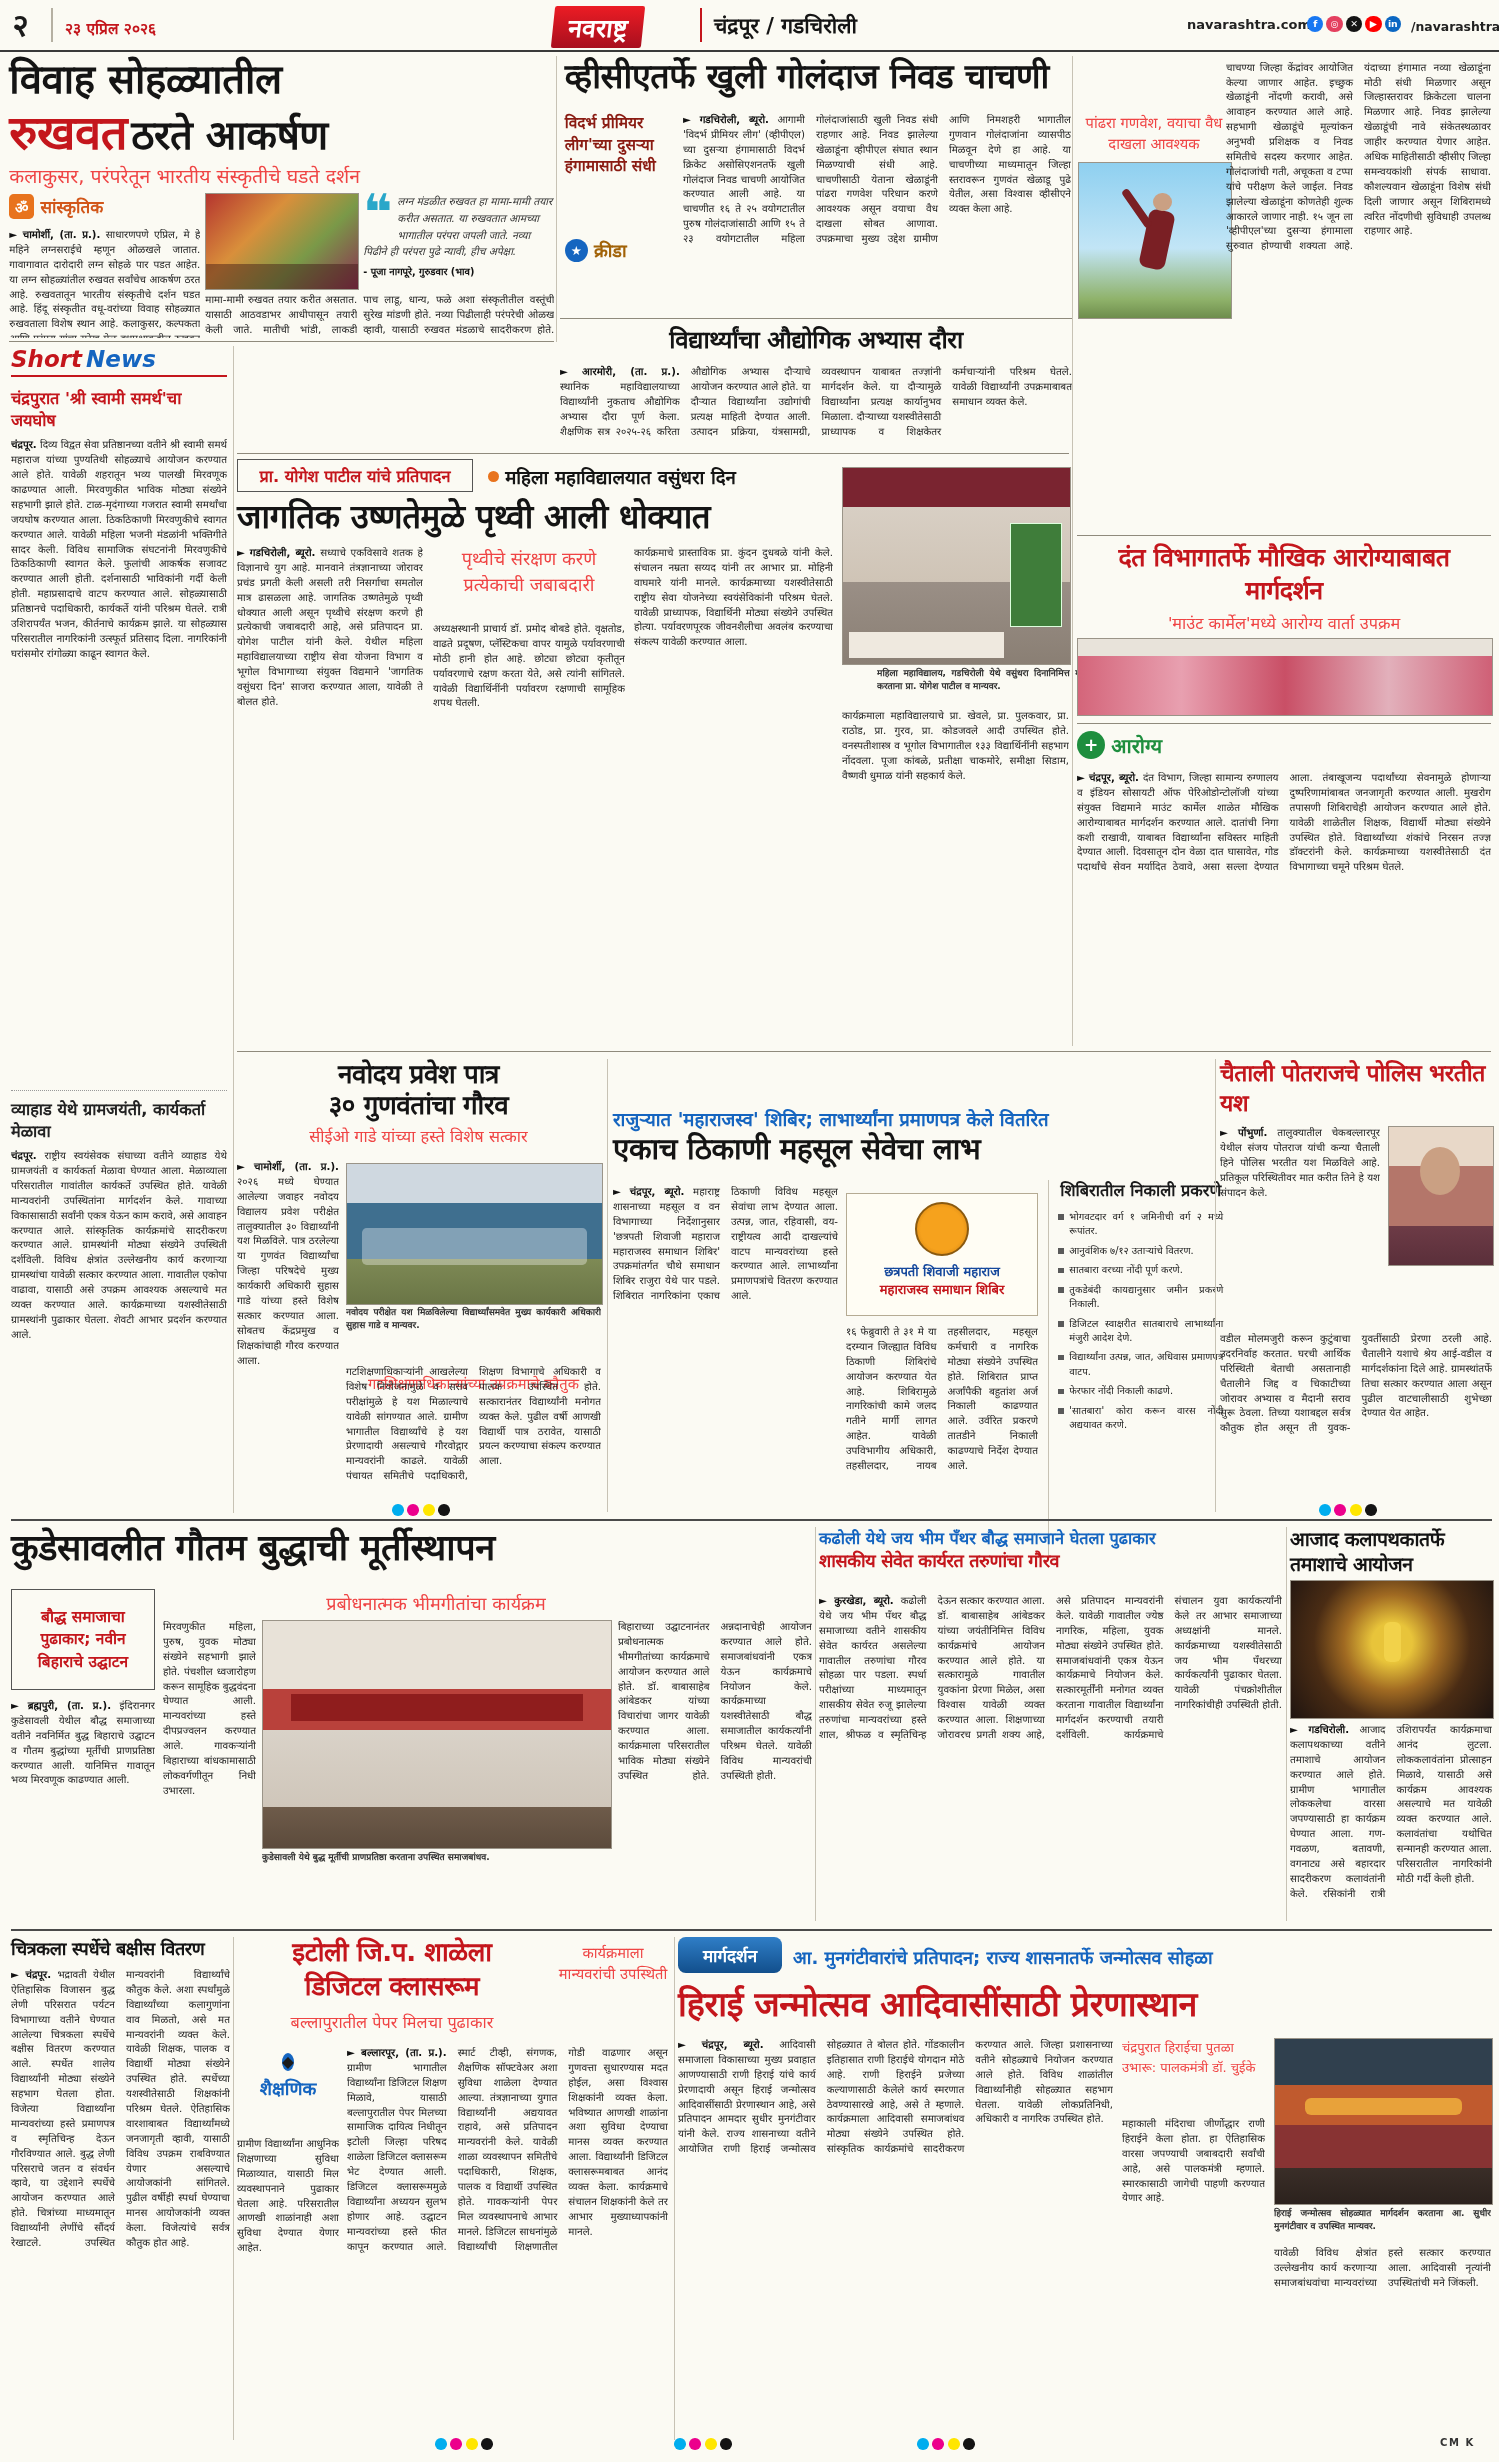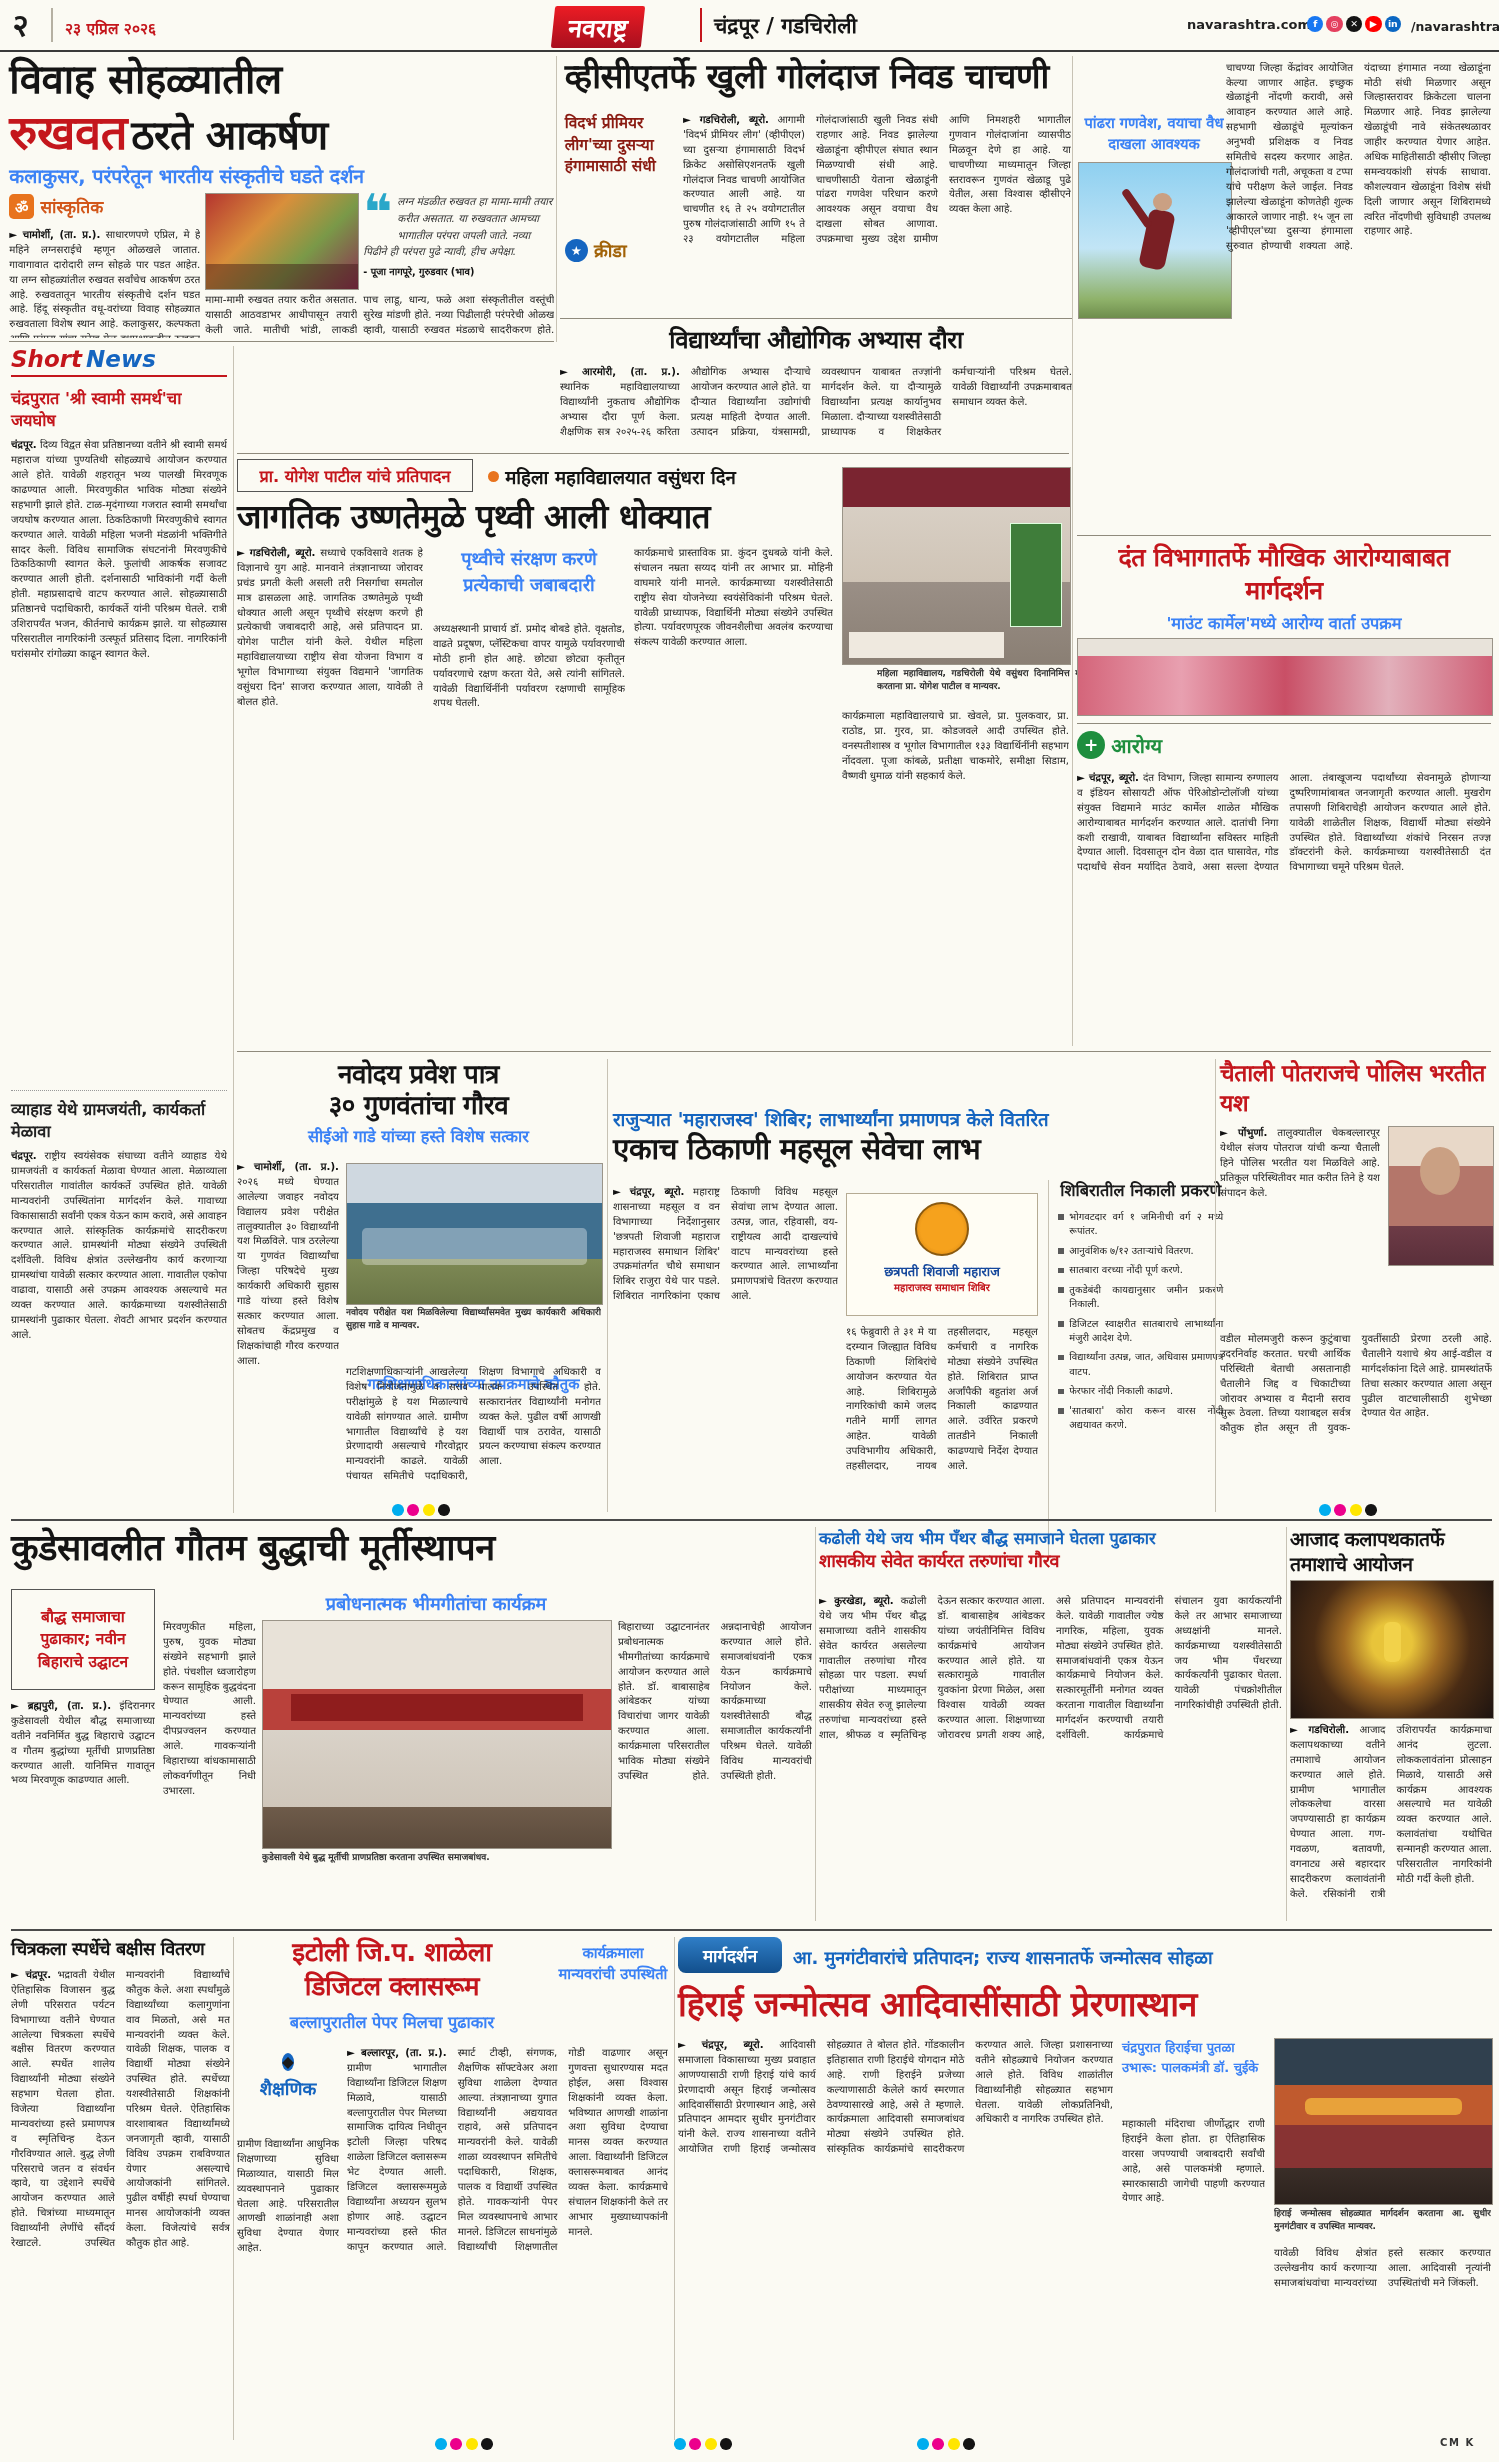--- a/index.html
+++ b/index.html
@@ -9,21 +9,21 @@
   .bt{font-size:10.2px;line-height:1.46;text-align:justify;color:#242424;overflow:hidden;}
   .bt b{color:#111;}
   .cols2{column-count:2;column-gap:11px;}
   .cols3{column-count:3;column-gap:11px;}
   .cols4{column-count:4;column-gap:11px;}
   .hrule{background:#8f8a7c;height:0.8px;}
   .vrule{background:#c7c2b4;width:0.8px;}
   .hl-black{color:#141414;font-weight:bold;line-height:1.18;letter-spacing:-0.4px;}
   .hl-red{color:#c4161c;font-weight:bold;line-height:1.18;letter-spacing:-0.4px;}
   .kicker-blue{color:#1565c0;font-weight:bold;}
-  .subhead{font-weight:bold;color:#3b82f6;}
+  .subhead{font-weight:normal;color:#ef4444;}
   .dateline{font-weight:bold;}
   .caption{font-size:9px;font-weight:bold;color:#333;line-height:1.4;text-align:justify;overflow:hidden;}
   .photo{position:absolute;border:0.8px solid #9a9488;overflow:hidden;}
   .badge{display:flex;align-items:center;gap:6.2px;}
   .badge .bicon{display:flex;align-items:center;justify-content:center;color:#fff;font-weight:bold;}
   .masthead-box{background:linear-gradient(180deg,#ec1c24,#a80f1e);color:#fff;font-weight:bold;
         padding:3.9px 15.5px;border-radius:2.3px;transform:skewX(-6deg);}
   .sn-head{font-style:italic;font-weight:bold;font-size:23px;}
   .quote-mark{color:#2aa7c9;font-size:50px;line-height:.8;font-weight:bold;}
   .infobox li{font-size:9.8px;line-height:1.45;margin-bottom:5.4px;list-style:none;position:relative;padding-left:11px;text-align:justify;}
@@ -208,21 +208,21 @@
   <div class="abs" style="left:613px;top:1059px;width:599px;height:453px;margin-top:47px;">
     <div class="kicker-blue" style="font-size:18.6px;">राजुऱ्यात 'महाराजस्व' शिबिर; लाभार्थ्यांना प्रमाणपत्र केले वितरित</div>
     <div class="hl-black" style="position:absolute;left:0;top:26px;width:435px;font-size:29.5px;">एकाच ठिकाणी महसूल सेवेचा लाभ</div>
     <div class="abs bt cols2" style="left:0;top:79px;width:225px;height:374px;">
       <b class="dateline">► चंद्रपूर, ब्यूरो.</b>
       <span>महाराष्ट्र शासनाच्या महसूल व वन विभागाच्या निर्देशानुसार 'छत्रपती शिवाजी महाराज महाराजस्व समाधान शिबिर' उपक्रमांतर्गत चौथे समाधान शिबिर राजुरा येथे पार पडले. शिबिरात नागरिकांना एकाच ठिकाणी विविध महसूल सेवांचा लाभ देण्यात आला. उत्पन्न, जात, रहिवासी, वय-राष्ट्रीयत्व आदी दाखल्यांचे वाटप मान्यवरांच्या हस्ते करण्यात आले. लाभार्थ्यांना प्रमाणपत्रांचे वितरण करण्यात आले.</span>
     </div>
     <div class="abs" style="left:233px;top:87px;width:192px;height:123px;border:0.8px solid #b5ab93;background:#fffdf4;text-align:center;padding-top:7.8px;box-sizing:border-box;">
       <div style="width:50px;height:50px;border-radius:50%;background:radial-gradient(circle,#f6a21d 0 60%,#c97a10 100%);margin:0 auto;border:2.3px solid #8a5a10;"></div>
       <div style="color:#15489c;font-weight:bold;font-size:13px;margin-top:6.2px;">छत्रपती शिवाजी महाराज</div>
-      <div style="color:#c4161c;font-weight:bold;font-size:10px;">महाराजस्व समाधान शिबिर</div>
+      <div style="color:#c4161c;font-weight:bold;font-size:13px;">महाराजस्व समाधान शिबिर</div>
     </div>
     <div class="abs bt cols2" style="left:233px;top:219px;width:192px;height:234px;">१६ फेब्रुवारी ते ३१ मे या दरम्यान जिल्ह्यात विविध ठिकाणी शिबिरांचे आयोजन करण्यात येत आहे. शिबिरामुळे नागरिकांची कामे जलद गतीने मार्गी लागत आहेत. यावेळी उपविभागीय अधिकारी, तहसीलदार, नायब तहसीलदार, महसूल कर्मचारी व नागरिक मोठ्या संख्येने उपस्थित होते. शिबिरात प्राप्त अर्जांपैकी बहुतांश अर्ज निकाली काढण्यात आले. उर्वरित प्रकरणे तातडीने निकाली काढण्याचे निर्देश देण्यात आले.</div>
     <div class="abs infobox" style="left:435px;top:74px;width:165px;height:379px;border-left:0.8px solid #c7c2b4;padding-left:9.3px;">
       <div style="font-weight:bold;font-size:16.3px;text-align:center;line-height:1.35;margin-bottom:7.8px;">शिबिरातील निकाली प्रकरणे</div>
       <ul style="margin:0;padding:0;">
         <li>भोगवटदार वर्ग १ जमिनीची वर्ग २ मध्ये रूपांतर.</li>
         <li>आनुवंशिक ७/१२ उताऱ्यांचे वितरण.</li>
         <li>सातबारा वरच्या नोंदी पूर्ण करणे.</li>
         <li>तुकडेबंदी कायद्यानुसार जमीन प्रकरणे निकाली.</li>
         <li>डिजिटल स्वाक्षरीत सातबाराचे लाभार्थ्यांना मंजुरी आदेश देणे.</li>

